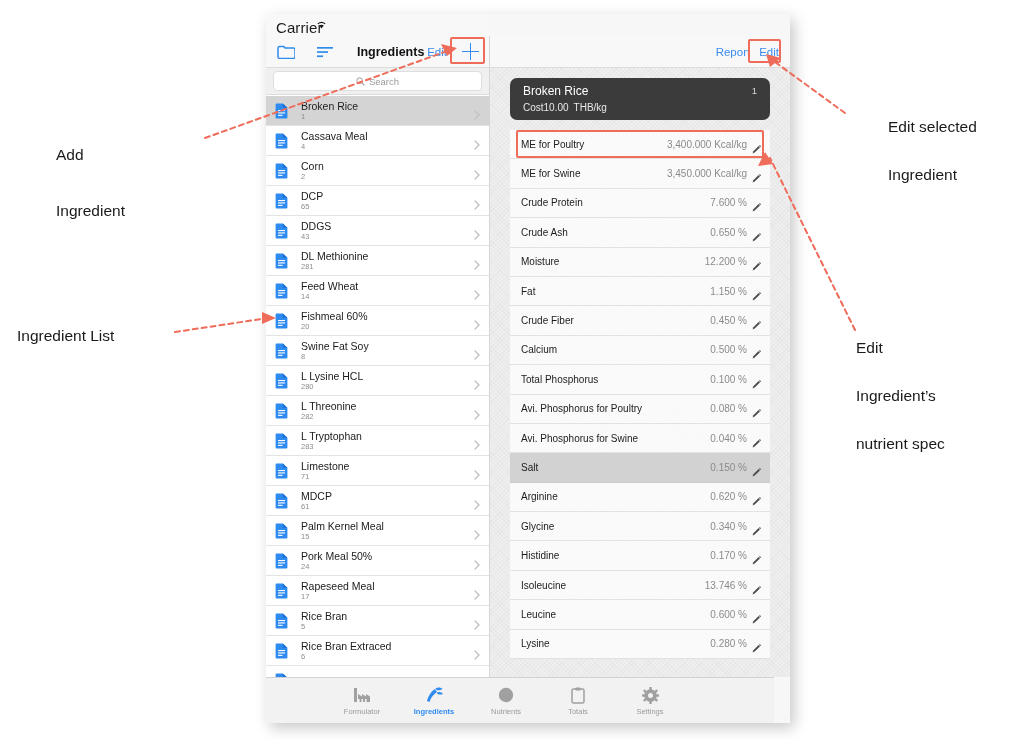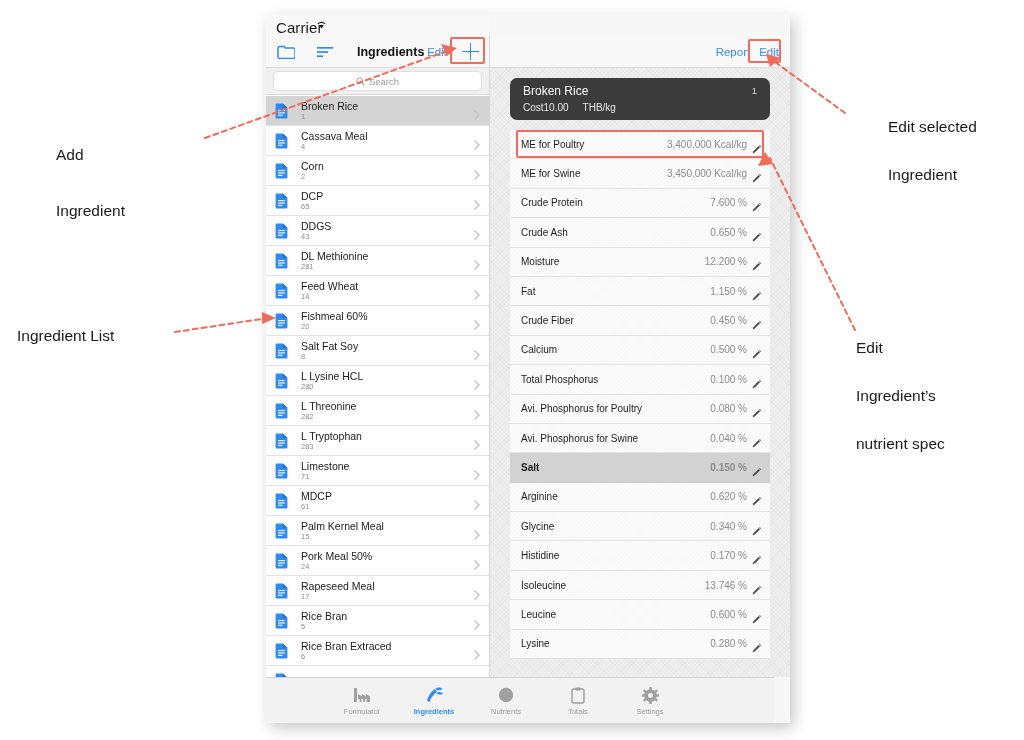--- a/index.html
+++ b/index.html
@@ -117,21 +117,21 @@
   #hc-cost { position:absolute; left:13px; top:24px; font-size:10px; color:#e8e8e8; }
   #hc-cost span { margin-right:7px; }
 
   #nutrient-list { position:absolute; left:20px; right:20px; top:94px; bottom:0; overflow:hidden; }
   .nut-row {
     position:relative; height:29.4px; display:flex; align-items:center;
     background:rgba(255,255,255,0.72);
     border-bottom:1px solid #e2e2e2;
     padding:0 9px 0 11px;
   }
-  .nut-row.highlight { background:#d2d2d2; border-bottom-color:#cbcbcb;font-weight:bold; }
+  .nut-row.highlight { background:#d2d2d2; border-bottom-color:#cbcbcb; }
   .nut-label { font-size:10px; color:#1c1c1c; flex:1; }
   .nut-value { font-size:10px; color:#8b8b8b; }
   .pencil-icon { width:9px; height:9px; margin-left:5px; }
 
   
   #tabbar {
     position:absolute; left:0; right:16px; bottom:0; height:46px;
     background:#f2f2f2; border-top:1px solid #d2d2d2;
     display:flex; align-items:center; padding-left:60px;
   }
@@ -332,21 +332,21 @@
           </div>
           <div class="ing-row">
             <span class="doc-icon"><svg viewBox="0 0 13 16">
   <path d="M0.6 1.4 a1 1 0 0 1 1-1 h6.2 l4.6 4.3 v9.9 a1 1 0 0 1-1 1 h-9.8 a1 1 0 0 1-1-1 z" fill="#2f8bf0"></path>
   <path d="M7.8 0.4 v3.5 a0.9 0.9 0 0 0 0.9 0.9 h3.7" fill="#1d6fd4"></path>
   <rect x="3" y="7" width="7" height="1.1" fill="#fff"></rect>
   <rect x="3" y="9.4" width="7" height="1.1" fill="#fff"></rect>
   <rect x="3" y="11.8" width="4.5" height="1.1" fill="#fff"></rect>
 </svg></span>
      <span class="ing-text">
-       <div class="ing-name">Salt Fat Soy</div>
+       <div class="ing-name">Swine Fat Soy</div>
        <div class="ing-num">8</div>
      </span>
      <span class="chev"><svg viewBox="0 0 6 10">
   <path d="M1 1 L5 5 L1 9" fill="none" stroke="#c2c2c2" stroke-width="1.4" stroke-linecap="round"></path>
 </svg></span>
           </div>
           <div class="ing-row">
             <span class="doc-icon"><svg viewBox="0 0 13 16">
   <path d="M0.6 1.4 a1 1 0 0 1 1-1 h6.2 l4.6 4.3 v9.9 a1 1 0 0 1-1 1 h-9.8 a1 1 0 0 1-1-1 z" fill="#2f8bf0"></path>
   <path d="M7.8 0.4 v3.5 a0.9 0.9 0 0 0 0.9 0.9 h3.7" fill="#1d6fd4"></path>
@@ -527,21 +527,21 @@
 
       <div id="detail-nav">
         <span id="report-btn">Report</span>
         <span id="detail-edit">Edit</span>
       </div>
 
       <div id="header-card">
         <span id="hc-title">Broken Rice</span>
         <span id="hc-count">1</span>
         <span id="hc-cost">
-          <span style="margin-right: 0;">Cost</span><span style="margin-right: 14px;">10.00</span><span style="margin-right: 7px;">THB/kg</span>
+          <span style="margin-right: 0;">Cost</span><span style="margin-right: 5px;">10.00</span><span style="margin-right: 7px;">THB/kg</span>
         </span>
       </div>
 
       <div id="nutrient-list">
           <div class="nut-row">
             <span class="nut-label">ME for Poultry</span>
      <span class="nut-value">3,400.000 Kcal/kg</span>
      <span class="pencil-icon"><svg viewBox="0 0 9 9">
   <path d="M0.6 8.4 L1.4 6.3 L6.6 1.1 L7.9 2.4 L2.7 7.6 Z" fill="#4a4a4a"></path>
   <path d="M6.9 0.8 L7.3 0.4 a0.7 0.7 0 0 1 1 0 l0.3 0.3 a0.7 0.7 0 0 1 0 1 l-0.4 0.4 Z" fill="#4a4a4a"></path>

